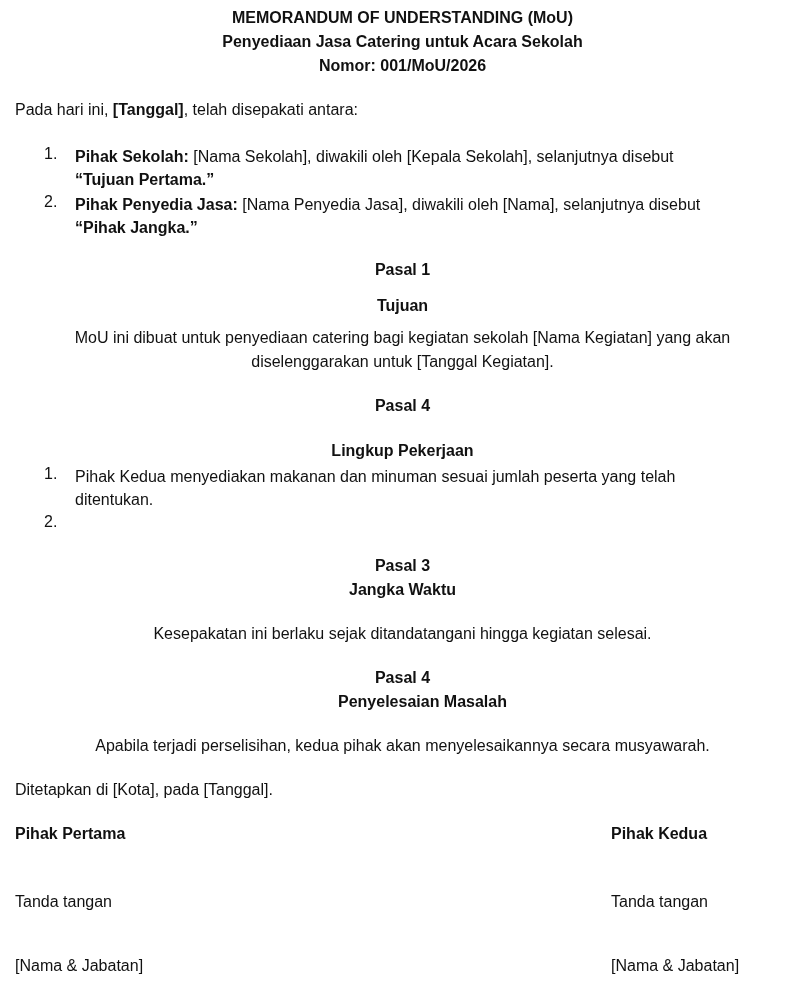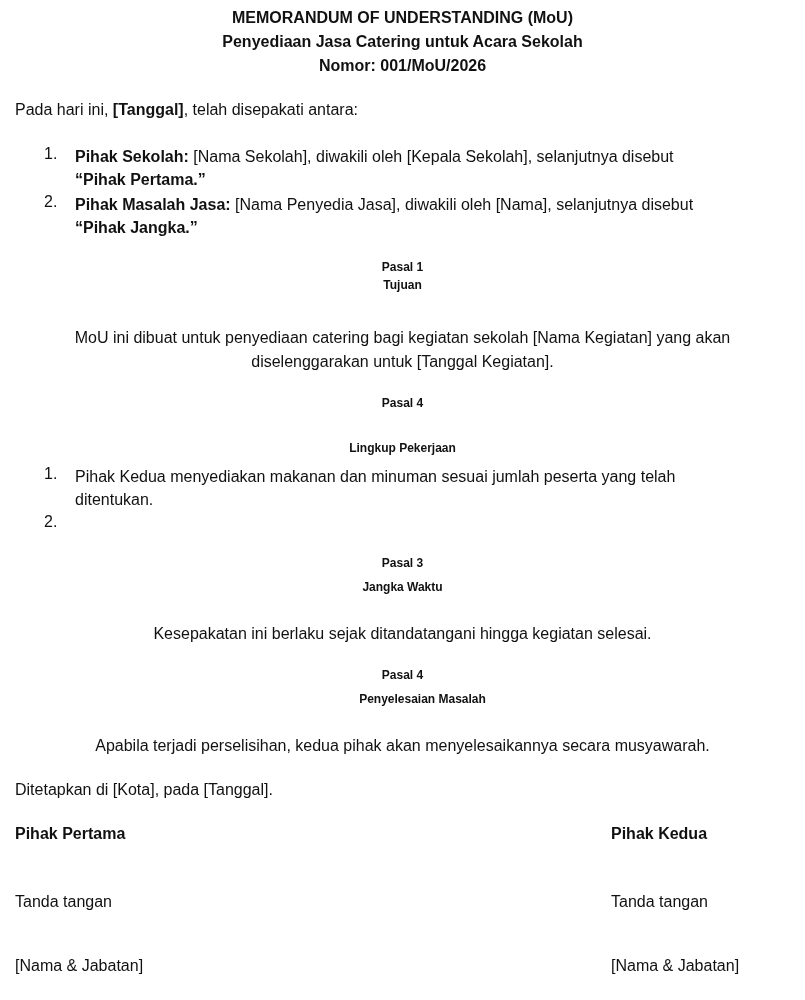--- a/index.html
+++ b/index.html
@@ -5,21 +5,21 @@
     html, body { margin: 0; padding: 0; background: #ffffff; }
     body {
       width: 805px; height: 1000px; overflow: hidden;
       font-family: "Liberation Sans", sans-serif;
       color: #111111; font-size: 16px; line-height: 1.15;
       position: relative;
     }
     .abs { position: absolute; white-space: nowrap; }
     .center { left: 0; width: 805px; text-align: center; }
     .bold { font-weight: bold; }
-    .heading { font-size: 12px; font-weight: bold; }
+    .heading { font-size: 16px; font-weight: bold; }
     .list-num { position: absolute; left: 44px; }
     .list-body { position: absolute; left: 75px; right: 14px; white-space: normal; line-height: 23px; }
   </style>
 </head>
 <body>
 
 <div>
 
   <div class="abs center bold" style="top:9px;">MEMORANDUM OF UNDERSTANDING (MoU)</div>
   <div class="abs center bold" style="top:33px;">Penyediaan Jasa Catering untuk Acara Sekolah</div>
@@ -27,34 +27,34 @@
 
   <div class="abs" style="top:101px; left:15px;">
     <span>Pada hari ini, </span><span class="bold">[Tanggal]</span><span>, telah disepakati antara:</span>
   </div>
 
   <div>
     <div style="position:absolute; top:145px; left:0; width:805px; height:48px;">
       <span class="list-num">1.</span>
       <div class="list-body">
         <span class="bold">Pihak Sekolah:</span><span> [Nama Sekolah], diwakili oleh [Kepala Sekolah], selanjutnya disebut</span><br>
-        <span class="bold">“Pihak Pertama.”</span>
+        <span class="bold">“Tujuan Pertama.”</span>
       </div>
     </div>
     <div style="position:absolute; top:193px; left:0; width:805px; height:48px;">
       <span class="list-num">2.</span>
       <div class="list-body">
-        <span class="bold">Pihak Masalah Jasa:</span><span> [Nama Penyedia Jasa], diwakili oleh [Nama], selanjutnya disebut</span><br>
+        <span class="bold">Pihak Penyedia Jasa:</span><span> [Nama Penyedia Jasa], diwakili oleh [Nama], selanjutnya disebut</span><br>
         <span class="bold">“Pihak Jangka.”</span>
       </div>
     </div>
   </div>
 
   <div class="abs center heading" style="top:261px;">Pasal 1</div>
-  <div class="abs center heading" style="top:279px;">Tujuan</div>
+  <div class="abs center heading" style="top:297px;">Tujuan</div>
   <div class="abs center" style="top:329px;">MoU ini dibuat untuk penyediaan catering bagi kegiatan sekolah [Nama Kegiatan] yang akan</div>
   <div class="abs center" style="top:353px;">diselenggarakan untuk [Tanggal Kegiatan].</div>
 
   <div class="abs center heading" style="top:397px;">Pasal 4</div>
   <div class="abs center heading" style="top:442px;">Lingkup Pekerjaan</div>
   <div>
     <div style="position:absolute; top:465px; left:0; width:805px; height:48px;">
       <span class="list-num">1.</span>
       <div class="list-body">
         <span>Pihak Kedua menyediakan makanan dan minuman sesuai jumlah peserta yang telah</span><br>

